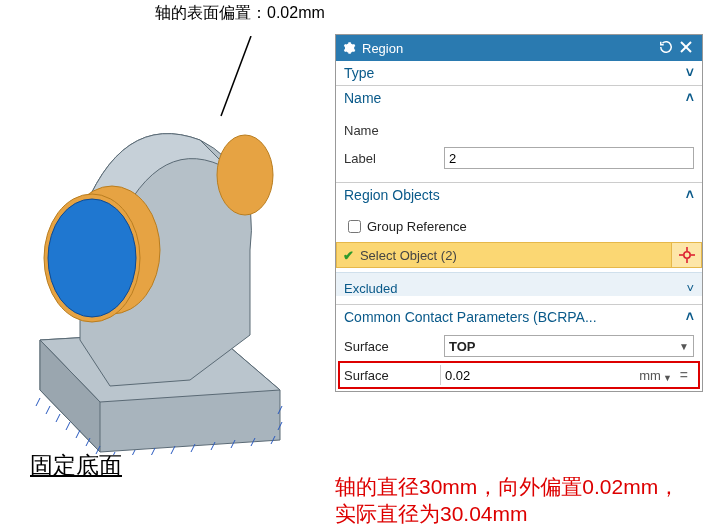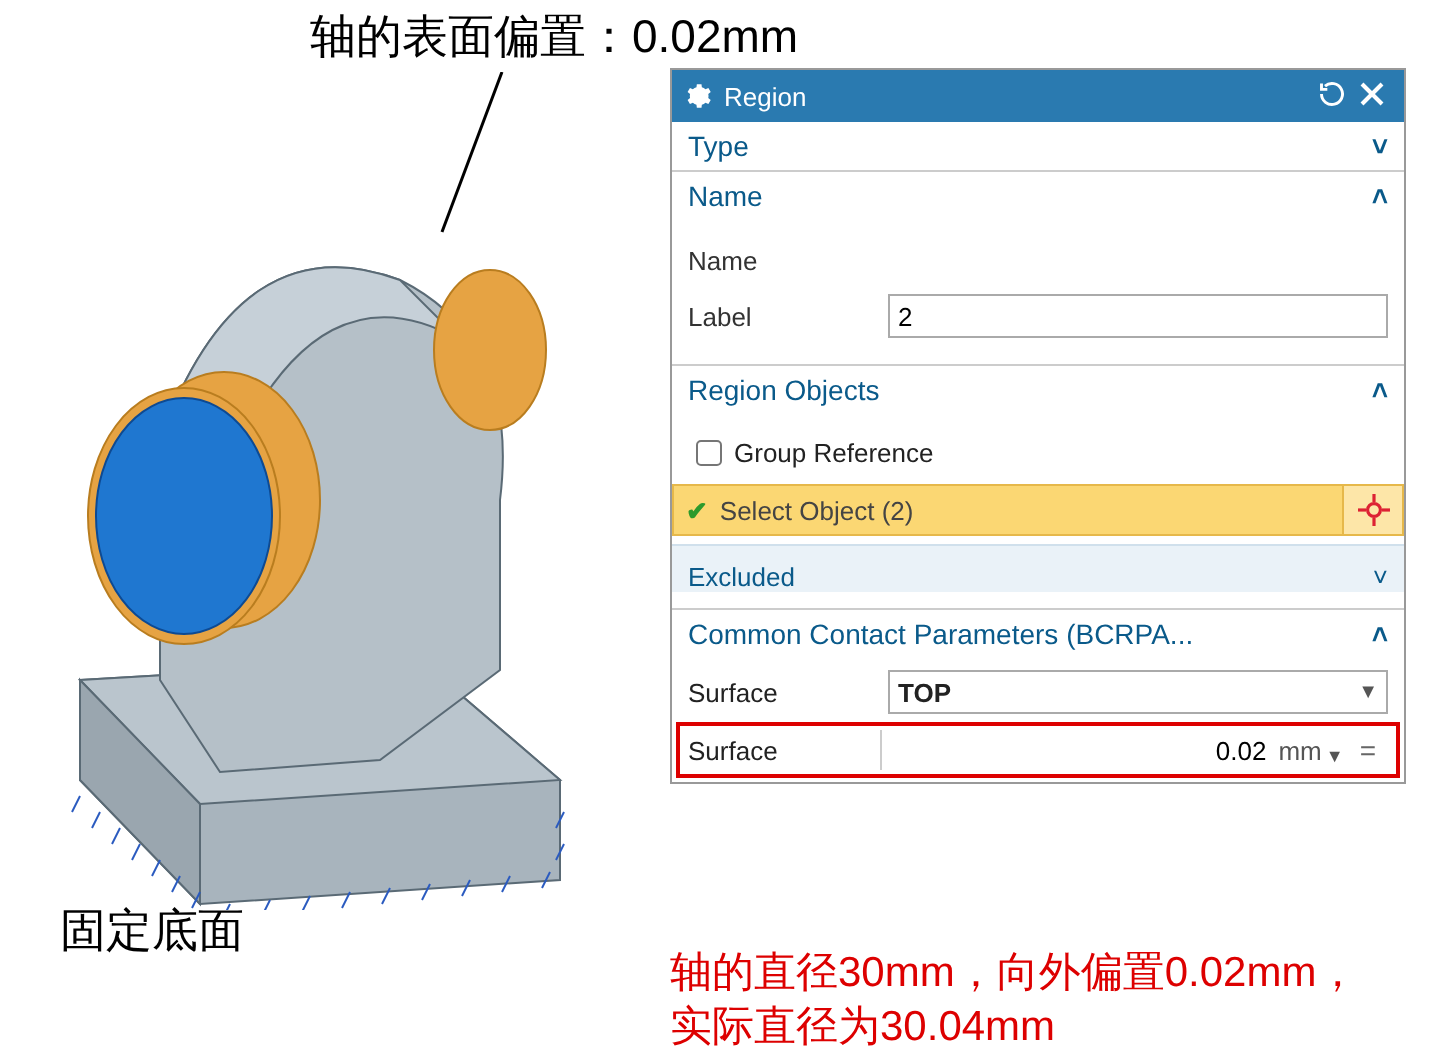--- a/index.html
+++ b/index.html
@@ -15,34 +15,35 @@
   }
   
   .left-area {
     position: absolute;
     left: 0; top: 0;
     width: 333px; height: 529px;
   }
   .top-anno {
     position: absolute;
     top: 3px; left: 155px;
-    font-size: 23px;
+    font-size: 16px;
     color: #000;
     white-space: nowrap;
   }
   .model-box {
     position: absolute;
     left: 20px; top: 80px;
     width: 310px; height: 375px;
   }
   .bottom-anno {
     position: absolute;
     left: 30px; top: 450px;
     font-size: 23px;
     color: #000;
+    text-decoration: underline;
   }
   
   .red-anno {
     position: absolute;
     left: 335px; top: 473px;
     font-size: 21px;
     color: #d00;
     line-height: 1.3;
     white-space: nowrap;
   }
@@ -185,21 +186,20 @@
     padding: 0 4px;
   }
   .offset-wrap .plabel { width: 96px; }
   .offset-wrap input.pval-in {
     flex: 1;
     height: 20px;
     border: none;
     border-left: 1px solid #ccc;
     padding: 0 4px;
     font-size: 13px;
-    text-align: right;
   }
   .offset-wrap .unit {
     color: #555;
     padding: 0 2px;
     display: flex;
     align-items: flex-end;
   }
   .offset-wrap .unit .dd { font-size: 9px; margin-left: 2px; color: #555; }
   .offset-wrap .eq {
     color: #666;

